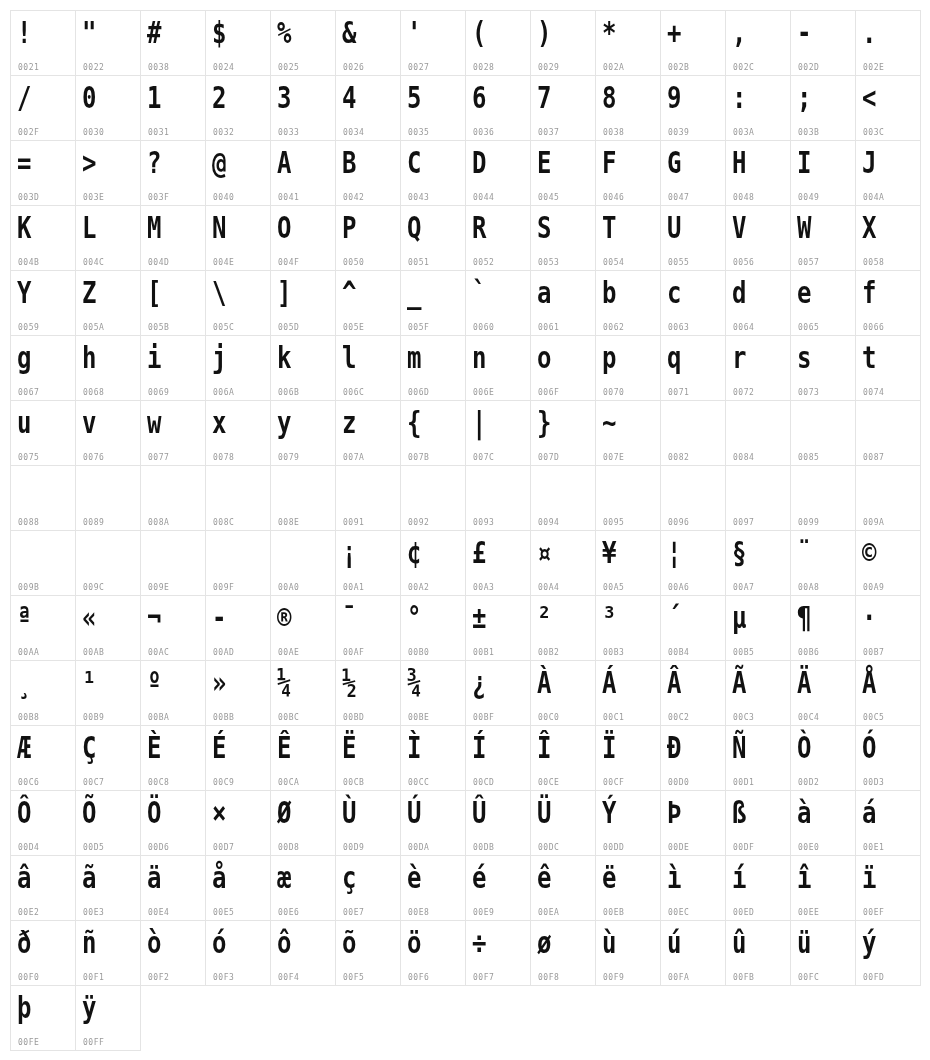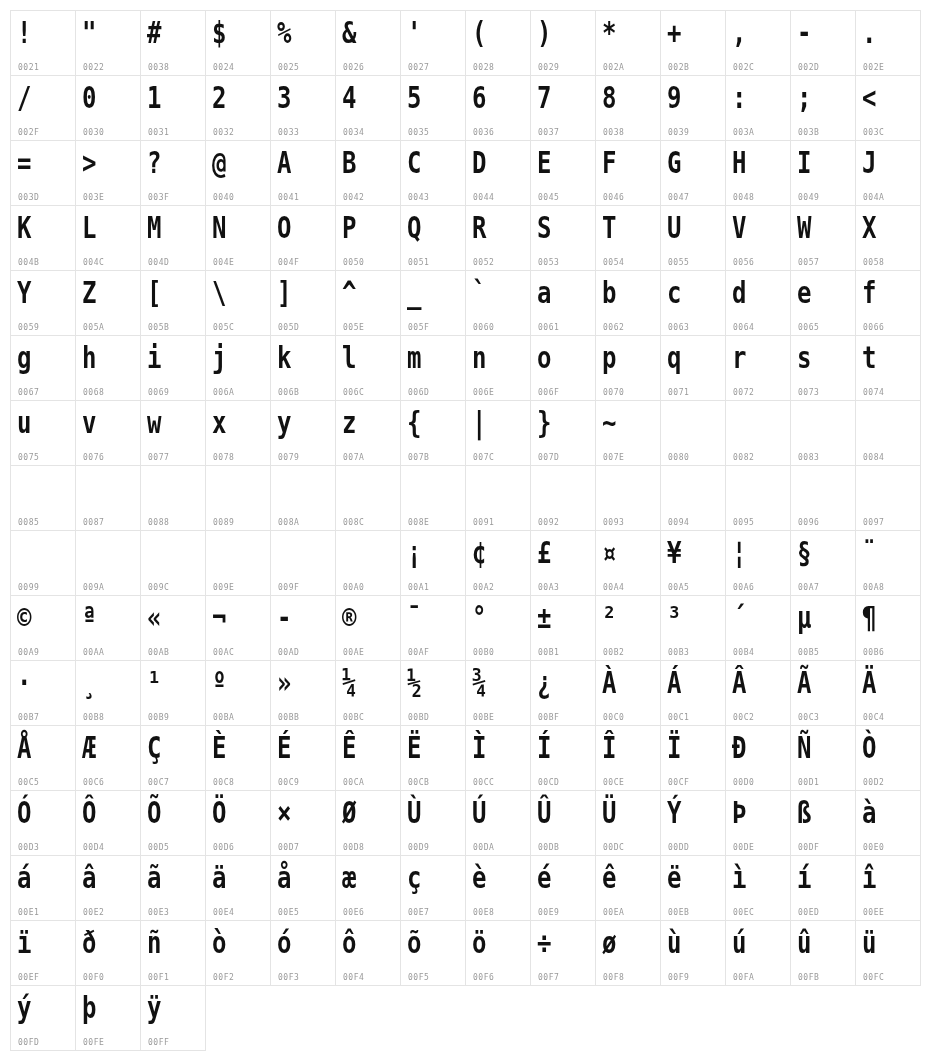--- a/index.html
+++ b/index.html
@@ -425,32 +425,24 @@
     <div class="cell">
     <span class="glyph">}</span>
     <span class="code">007D</span>
   </div>
     <div class="cell">
     <span class="glyph">~</span>
     <span class="code">007E</span>
   </div>
     <div class="cell">
     <span class="glyph"></span>
-    <span class="code">0080</span>
-  </div>
-    <div class="cell">
-    <span class="glyph"></span>
     <span class="code">0082</span>
   </div>
     <div class="cell">
     <span class="glyph"></span>
-    <span class="code">0083</span>
-  </div>
-    <div class="cell">
-    <span class="glyph"></span>
     <span class="code">0084</span>
   </div>
     <div class="cell">
     <span class="glyph"></span>
     <span class="code">0085</span>
   </div>
     <div class="cell">
     <span class="glyph"></span>
     <span class="code">0087</span>
   </div>
@@ -502,20 +494,24 @@
     <span class="glyph"></span>
     <span class="code">0097</span>
   </div>
     <div class="cell">
     <span class="glyph"></span>
     <span class="code">0099</span>
   </div>
     <div class="cell">
     <span class="glyph"></span>
     <span class="code">009A</span>
+  </div>
+    <div class="cell">
+    <span class="glyph"></span>
+    <span class="code">009B</span>
   </div>
     <div class="cell">
     <span class="glyph"></span>
     <span class="code">009C</span>
   </div>
     <div class="cell">
     <span class="glyph"></span>
     <span class="code">009E</span>
   </div>
     <div class="cell">

